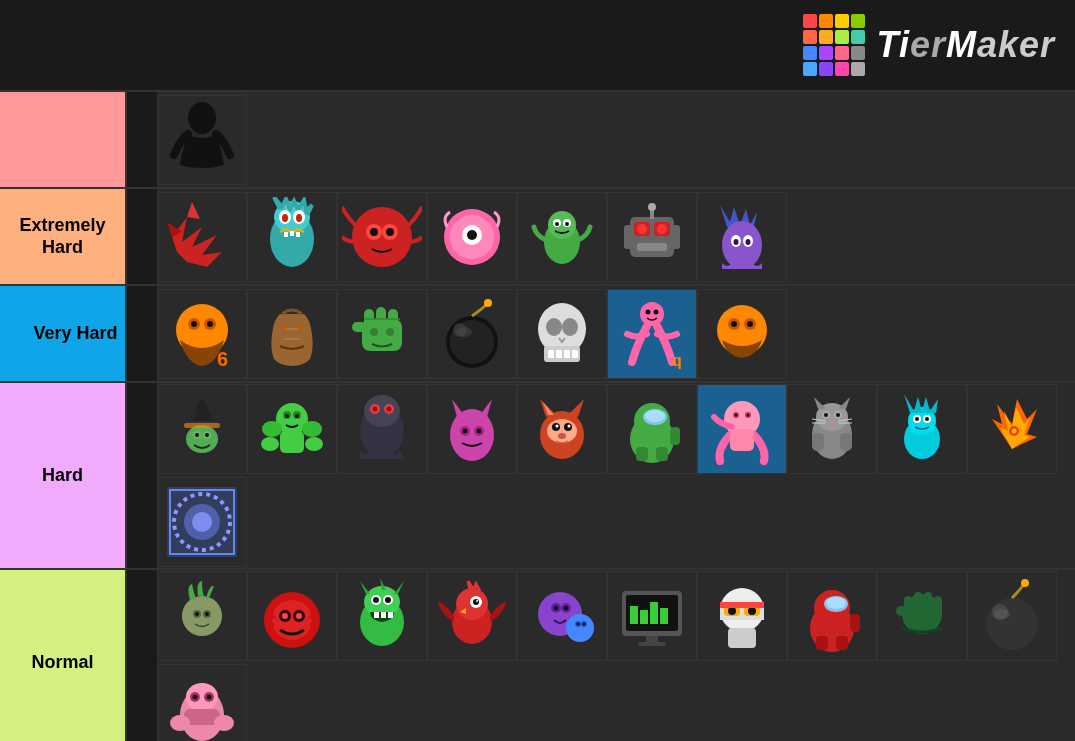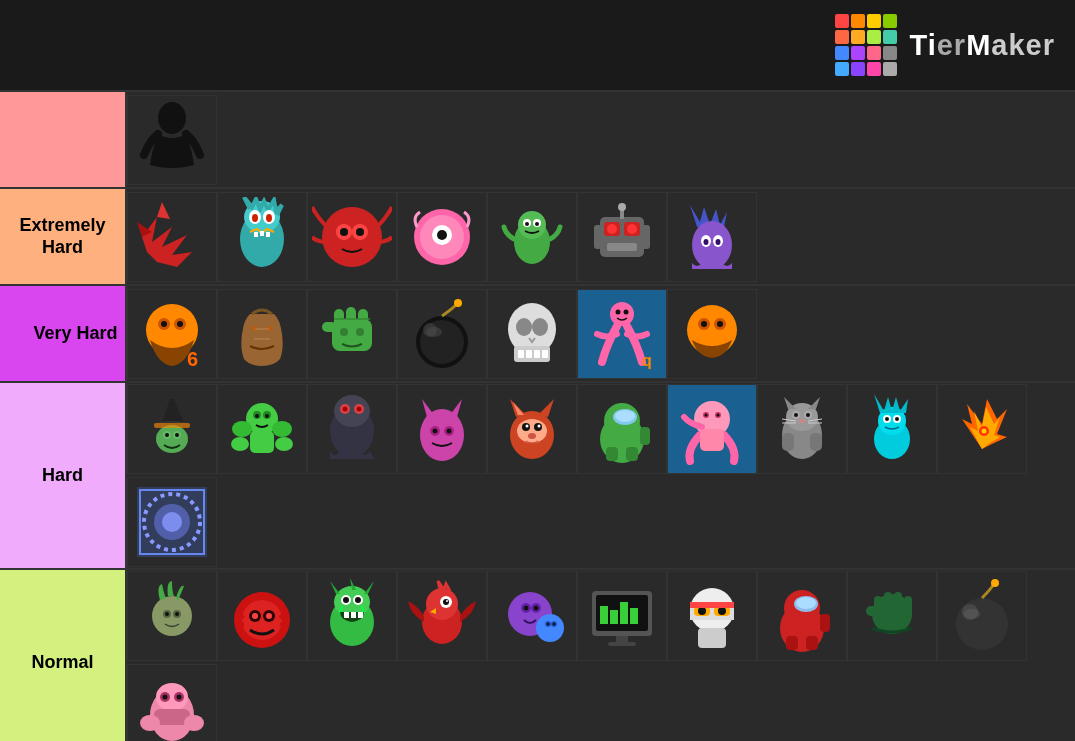--- a/index.html
+++ b/index.html
@@ -28,29 +28,31 @@
       grid-template-columns: repeat(4, 14px);
       grid-template-rows: repeat(4, 14px);
       gap: 2px;
     }
     .logo-cell {
       width: 14px;
       height: 14px;
       border-radius: 2px;
     }
     .logo-text {
-      font-size: 29px;
+      font-size: 36px;
       font-weight: 900;
       color: white;
       letter-spacing: 1px;
+      font-style: italic;
     }
     .logo-text span { color: white; }
     .tier-row {
       display: flex;
       border-top: 2px solid #333;
+      gap: 30px;
     }
     .tier-label {
       min-width: 127px;
       width: 127px;
       display: flex;
       align-items: center;
       justify-content: center;
       font-size: 18px;
       font-weight: bold;
       color: black;
@@ -249,21 +251,21 @@
           <ellipse cx="34" cy="45" rx="2.5" ry="3" fill="#331166"></ellipse>
           <ellipse cx="46" cy="45" rx="2.5" ry="3" fill="#331166"></ellipse>
 
           <path d="M20 66 Q25 72 30 66 Q35 72 40 66 Q45 72 50 66 Q55 72 60 66 L60 72 L20 72Z" fill="#8855cc"></path>
         </svg>
       </div>
     </div>
   </div>
 
   <div class="tier-row">
-    <div class="tier-label" style="background:#d946ef;padding-left:32px;">
+    <div class="tier-label" style="background:#0ea5e9;padding-left:32px;">
       <span>Very Hard</span>
     </div>
     <div class="tier-items">
 
       <div class="tier-item">
         <svg viewBox="0 0 80 80" xmlns="http://www.w3.org/2000/svg">
           <circle cx="40" cy="36" r="26" fill="#ff8800"></circle>
           <circle cx="32" cy="30" r="6" fill="#cc5500"></circle>
           <circle cx="48" cy="30" r="6" fill="#cc5500"></circle>
           <circle cx="32" cy="30" r="3" fill="#111"></circle>

